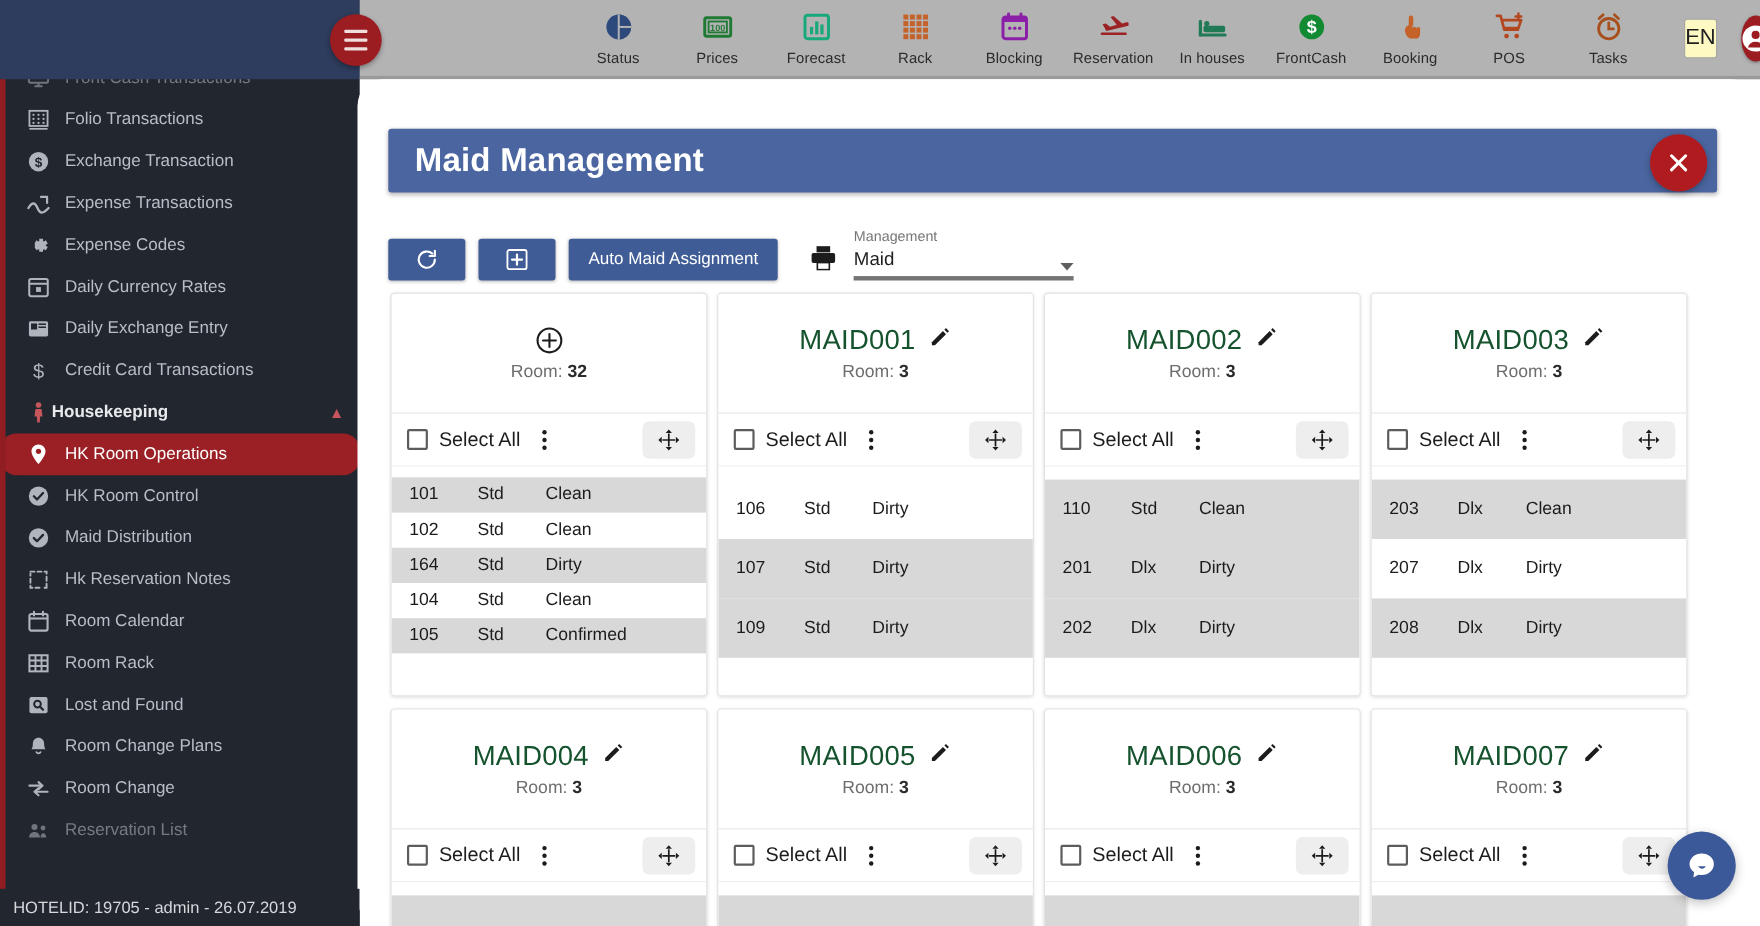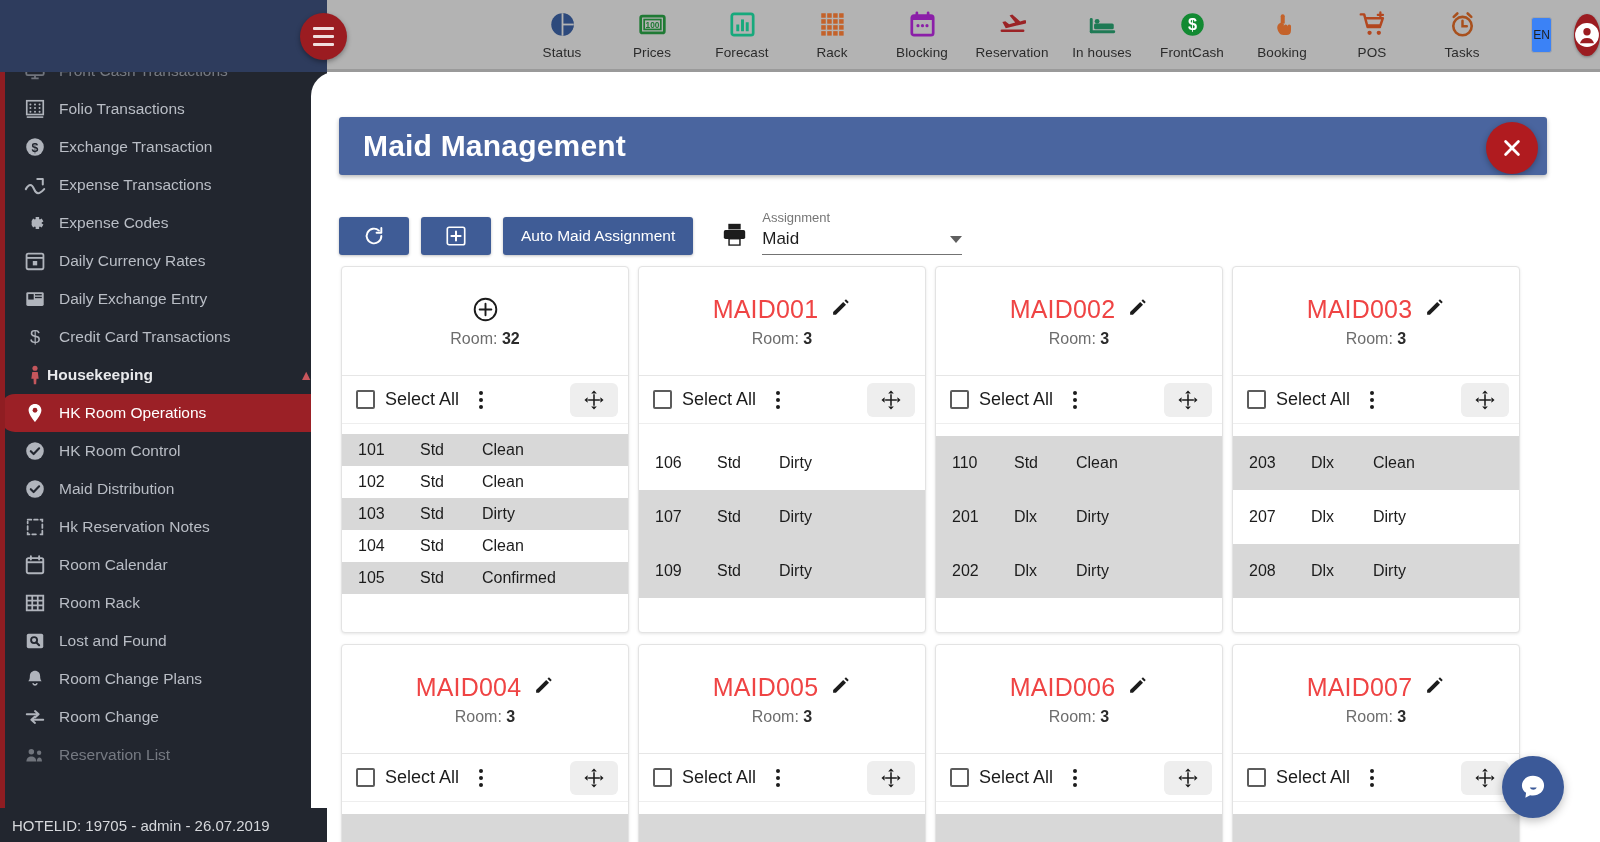--- a/index.html
+++ b/index.html
@@ -22,21 +22,21 @@
   .nav-item {
     width: 90px; height: 68px;
     display: flex; flex-direction: column; align-items: center; justify-content: center;
     gap: 5px; cursor: pointer;
   }
   .nav-ico { height: 30px; display: flex; align-items: center; justify-content: center; }
   .nav-label { font-size: 13.5px; color: #2b2b2b; letter-spacing: .1px; }
 
   .lang-btn {
     width: 78px; height: 36px; border: 1px solid #a6a6a6; border-radius: 3px;
-    background: #3b82f6; color: #1f1f1f; font-size: 12px;
+    background: #fef9c3; color: #1f1f1f; font-size: 20px;
     display: flex; align-items: center; justify-content: center;
     margin-left: 24px; cursor: pointer;
   }
   .avatar-btn {
     width: 42px; height: 42px; border-radius: 50%;
     background: #9b1c21; margin-left: 22px;
     display: flex; align-items: center; justify-content: center; cursor: pointer;
     box-shadow: 0 1px 3px rgba(0,0,0,.35);
   }
 
@@ -69,21 +69,21 @@
   }
   .hamburger {
     position: absolute; left: 300px; top: 13px; width: 47px; height: 47px; border-radius: 50%;
     background: #9b1c21; display: flex; flex-direction: column; align-items: center;
     justify-content: center; gap: 5px; z-index: 9; cursor: pointer;
     box-shadow: 0 2px 5px rgba(0,0,0,.35);
   }
   .hamburger i { display:block; width: 21px; height: 3px; background: #f0dede; border-radius: 1px; }
 
   
-  .main { position: absolute; left: 311px; top: 72px; width: 1273px; height: 770px; background: #ffffff; border-radius: 24px; }
+  .main { position: absolute; left: 325px; top: 72px; width: 1273px; height: 770px; background: #ffffff; border-radius: 24px; }
 
   .panel-header {
     position: absolute; left: 28px; top: 45px; width: 1208px; height: 58px;
     background: #4a659f; border-radius: 3px;
     display: flex; align-items: center; padding-left: 24px;
     box-shadow: 0 2px 4px rgba(0,0,0,.28);
   }
   .panel-title { color: #ffffff; font-size: 30px; font-weight: bold; letter-spacing: .2px; }
   .close-btn {
     position: absolute; left: 1175px; top: 50px; width: 52px; height: 52px; border-radius: 50%;
@@ -97,39 +97,39 @@
     height: 38px; display: flex; align-items: center; justify-content: center;
     cursor: pointer; box-shadow: 0 1px 3px rgba(0,0,0,.25);
   }
   .btn-icon { width: 70px; }
   .btn-text { padding: 0 18px; font-size: 15.5px; }
   .tb-gap { width: 12px; }
   .print-wrap { margin-left: 28px; margin-right: 14px; display:flex; align-items:center; height: 42px; }
   .select-field { position: relative; width: 200px; }
   .select-label { font-size: 13px; color: #767676; margin-bottom: 4px; }
   .select-ctl {
-    display: flex; align-items: center; justify-content: space-between;
-    border-bottom: 1px solid #737373; padding-bottom: 5px; cursor: pointer;
+    display: flex; align-items: flex-end; justify-content: space-between;
+    border-bottom: 4px solid #737373; padding-bottom: 5px; cursor: pointer;
   }
   .select-val { font-size: 17px; color: #1e1e1e; }
   .caret { width: 0; height: 0; border-left: 6px solid transparent; border-right: 6px solid transparent; border-top: 7px solid #5f5f5f; }
 
   
   .grid {
     position: absolute; left: 30px; top: 194px; width: 1206px; height: 580px;
     display: grid; grid-template-columns: repeat(4, 288px); gap: 11px 9px;
   }
   .card {
     background: #ffffff; border: 1px solid #e3e3e3; border-radius: 4px;
     box-shadow: 0 1px 3px rgba(0,0,0,.10);
     display: flex; flex-direction: column; overflow: hidden; height: 367px;
   }
   .card-head { height: 108px; display: flex; flex-direction: column; align-items: center; justify-content: center; gap: 6px; }
   .card-title-row { display: flex; align-items: center; gap: 12px; }
-  .card-title { font-size: 25px; color: #ef4444; letter-spacing: .2px; }
+  .card-title { font-size: 25px; color: #14532d; letter-spacing: .2px; }
   .card-room { font-size: 16px; color: #6d6d6d; }
   .card-room b { color: #2b2b2b; }
   .card-tools {
     height: 48px; border-top: 1px solid #e6e6e6;
     display: flex; align-items: center; padding: 0 10px 0 14px; gap: 10px;
   }
   .chk { width: 19px; height: 19px; border: 2px solid #5c5c5c; border-radius: 2px; cursor: pointer; }
   .sel-all { font-size: 18px; color: #1c1c1c; }
   .kebab { display:flex; flex-direction:column; gap:3px; margin-left: 4px; cursor:pointer; padding: 4px 6px; }
   .kebab i { width: 4px; height: 4px; background: #1c1c1c; border-radius: 50%; display:block; }
@@ -548,21 +548,21 @@
       <div class="print-wrap">
         <svg width="27" height="27" viewBox="0 0 24 24">
           <rect x="6.5" y="2.5" width="11" height="5" fill="#1c1c1c"></rect>
           <rect x="2.5" y="8" width="19" height="8" rx="1.5" fill="#1c1c1c"></rect>
           <rect x="6.5" y="15" width="11" height="7" fill="#1c1c1c"></rect>
           <rect x="7.8" y="16.4" width="8.4" height="4.4" fill="#ffffff"></rect>
         </svg>
       </div>
 
       <div class="select-field">
-        <div class="select-label">Assignment</div>
+        <div class="select-label">Management</div>
         <div class="select-ctl">
           <span class="select-val">Maid</span>
           <span class="caret"></span>
         </div>
       </div>
     </div>
 
     <div class="grid" id="card-grid">
         <div class="card">
           <div class="card-head">
@@ -594,21 +594,21 @@
               <span class="rno">101</span>
               <span class="rtype">Std</span>
               <span class="rstat st-clean">Clean</span>
             </div>
             <div class="room-row">
               <span class="rno">102</span>
               <span class="rtype">Std</span>
               <span class="rstat st-clean">Clean</span>
             </div>
             <div class="room-row hl">
-              <span class="rno">103</span>
+              <span class="rno">164</span>
               <span class="rtype">Std</span>
               <span class="rstat st-dirty">Dirty</span>
             </div>
             <div class="room-row">
               <span class="rno">104</span>
               <span class="rtype">Std</span>
               <span class="rstat st-clean">Clean</span>
             </div>
             <div class="room-row hl">
               <span class="rno">105</span>

